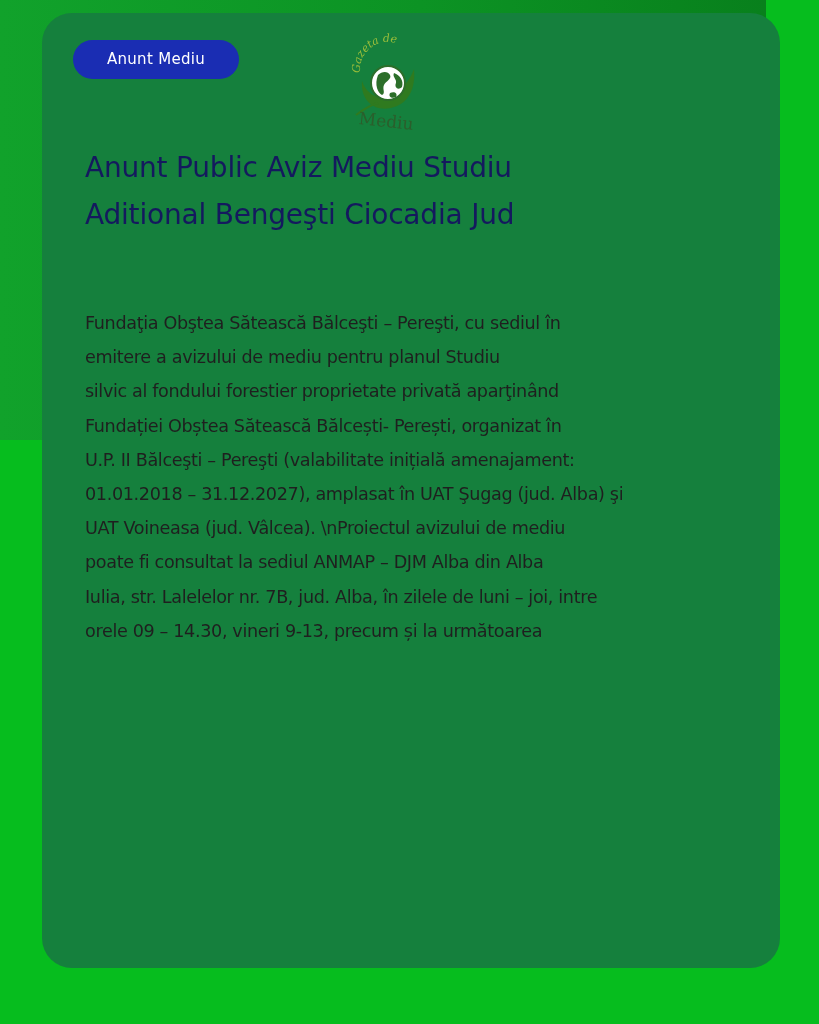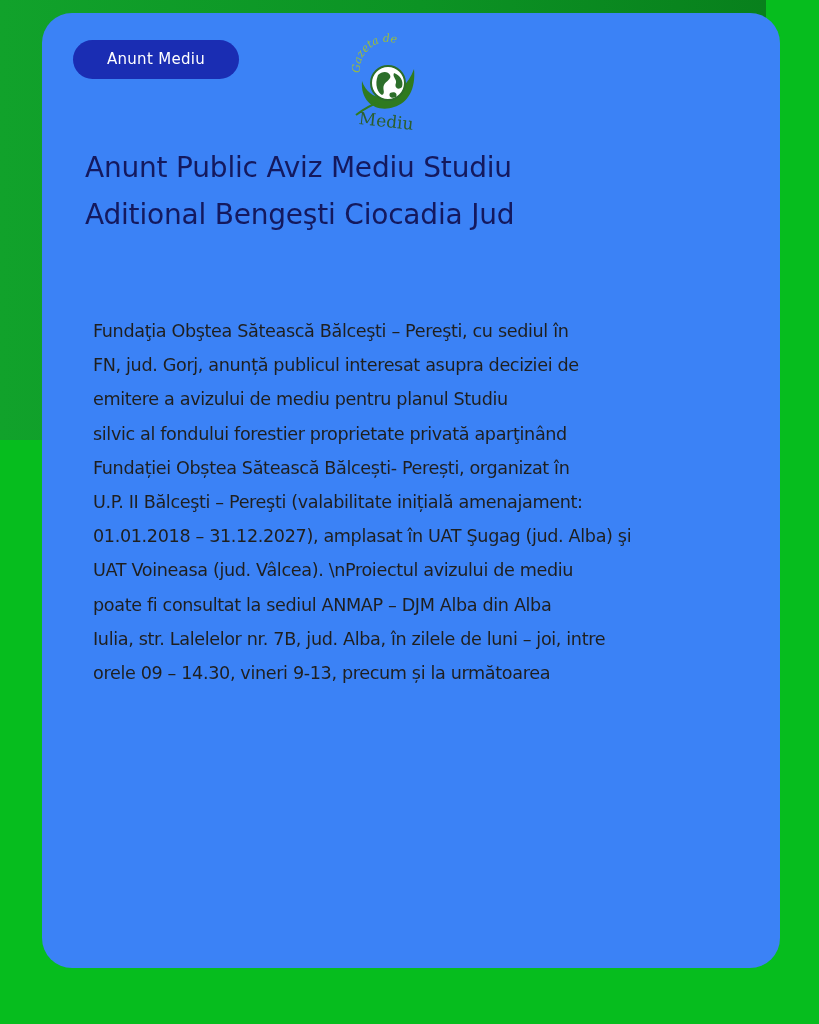--- a/index.html
+++ b/index.html
@@ -21,21 +21,21 @@
       width: 766px;
       height: 440px;
       background: linear-gradient(90deg, #11a22b 0%, #0c9324 55%, #08801c 100%);
     }
     .card {
       position: absolute;
       left: 42px;
       top: 13px;
       width: 738px;
       height: 955px;
-      background: #3b82f6;
+      background: #15803d;
       border-radius: 30px;
     }
     .badge {
       position: absolute;
       left: 31px;
       top: 27px;
       width: 166px;
       height: 39px;
       border-radius: 20px;
       background: #1a2db3;
@@ -64,21 +64,21 @@
       font-weight: normal;
       font-size: 28px;
       line-height: 47px;
       letter-spacing: -0.2px;
     }
     .body-text {
       position: absolute;
       left: 43px;
       top: 293px;
       width: 660px;
-      margin: 8px;
+      margin: 0;
       color: #1f1f1f;
       font-family: "DejaVu Sans", sans-serif;
       font-size: 17.6px;
       line-height: 34.2px;
       letter-spacing: -0.35px;
     }
     .body-text .line {
       display: block;
       white-space: nowrap;
     }
@@ -112,21 +112,20 @@
     </svg>
   </div>
 
   <h1 class="title">
     <span class="line" style="display:block">Anunt Public Aviz Mediu Studiu</span>
     <span class="line" style="display:block">Aditional Bengeşti Ciocadia Jud</span>
   </h1>
 
   <p class="body-text">
     <span class="line">Fundaţia Obştea Sătească Bălceşti – Pereşti, cu sediul în</span>
-    <span class="line">FN, jud. Gorj, anunță publicul interesat asupra deciziei de</span>
     <span class="line">emitere a avizului de mediu pentru planul Studiu</span>
     <span class="line">silvic al fondului forestier proprietate privată aparţinând</span>
     <span class="line">Fundației Obștea Sătească Bălcești- Perești, organizat în</span>
     <span class="line">U.P. II Bălceşti – Pereşti (valabilitate inițială amenajament:</span>
     <span class="line">01.01.2018 – 31.12.2027), amplasat în UAT Şugag (jud. Alba) şi</span>
     <span class="line">UAT Voineasa (jud. Vâlcea). \nProiectul avizului de mediu</span>
     <span class="line">poate fi consultat la sediul ANMAP – DJM Alba din Alba</span>
     <span class="line">Iulia, str. Lalelelor nr. 7B, jud. Alba, în zilele de luni – joi, intre</span>
     <span class="line">orele 09 – 14.30, vineri 9-13, precum și la următoarea</span>
   </p>

